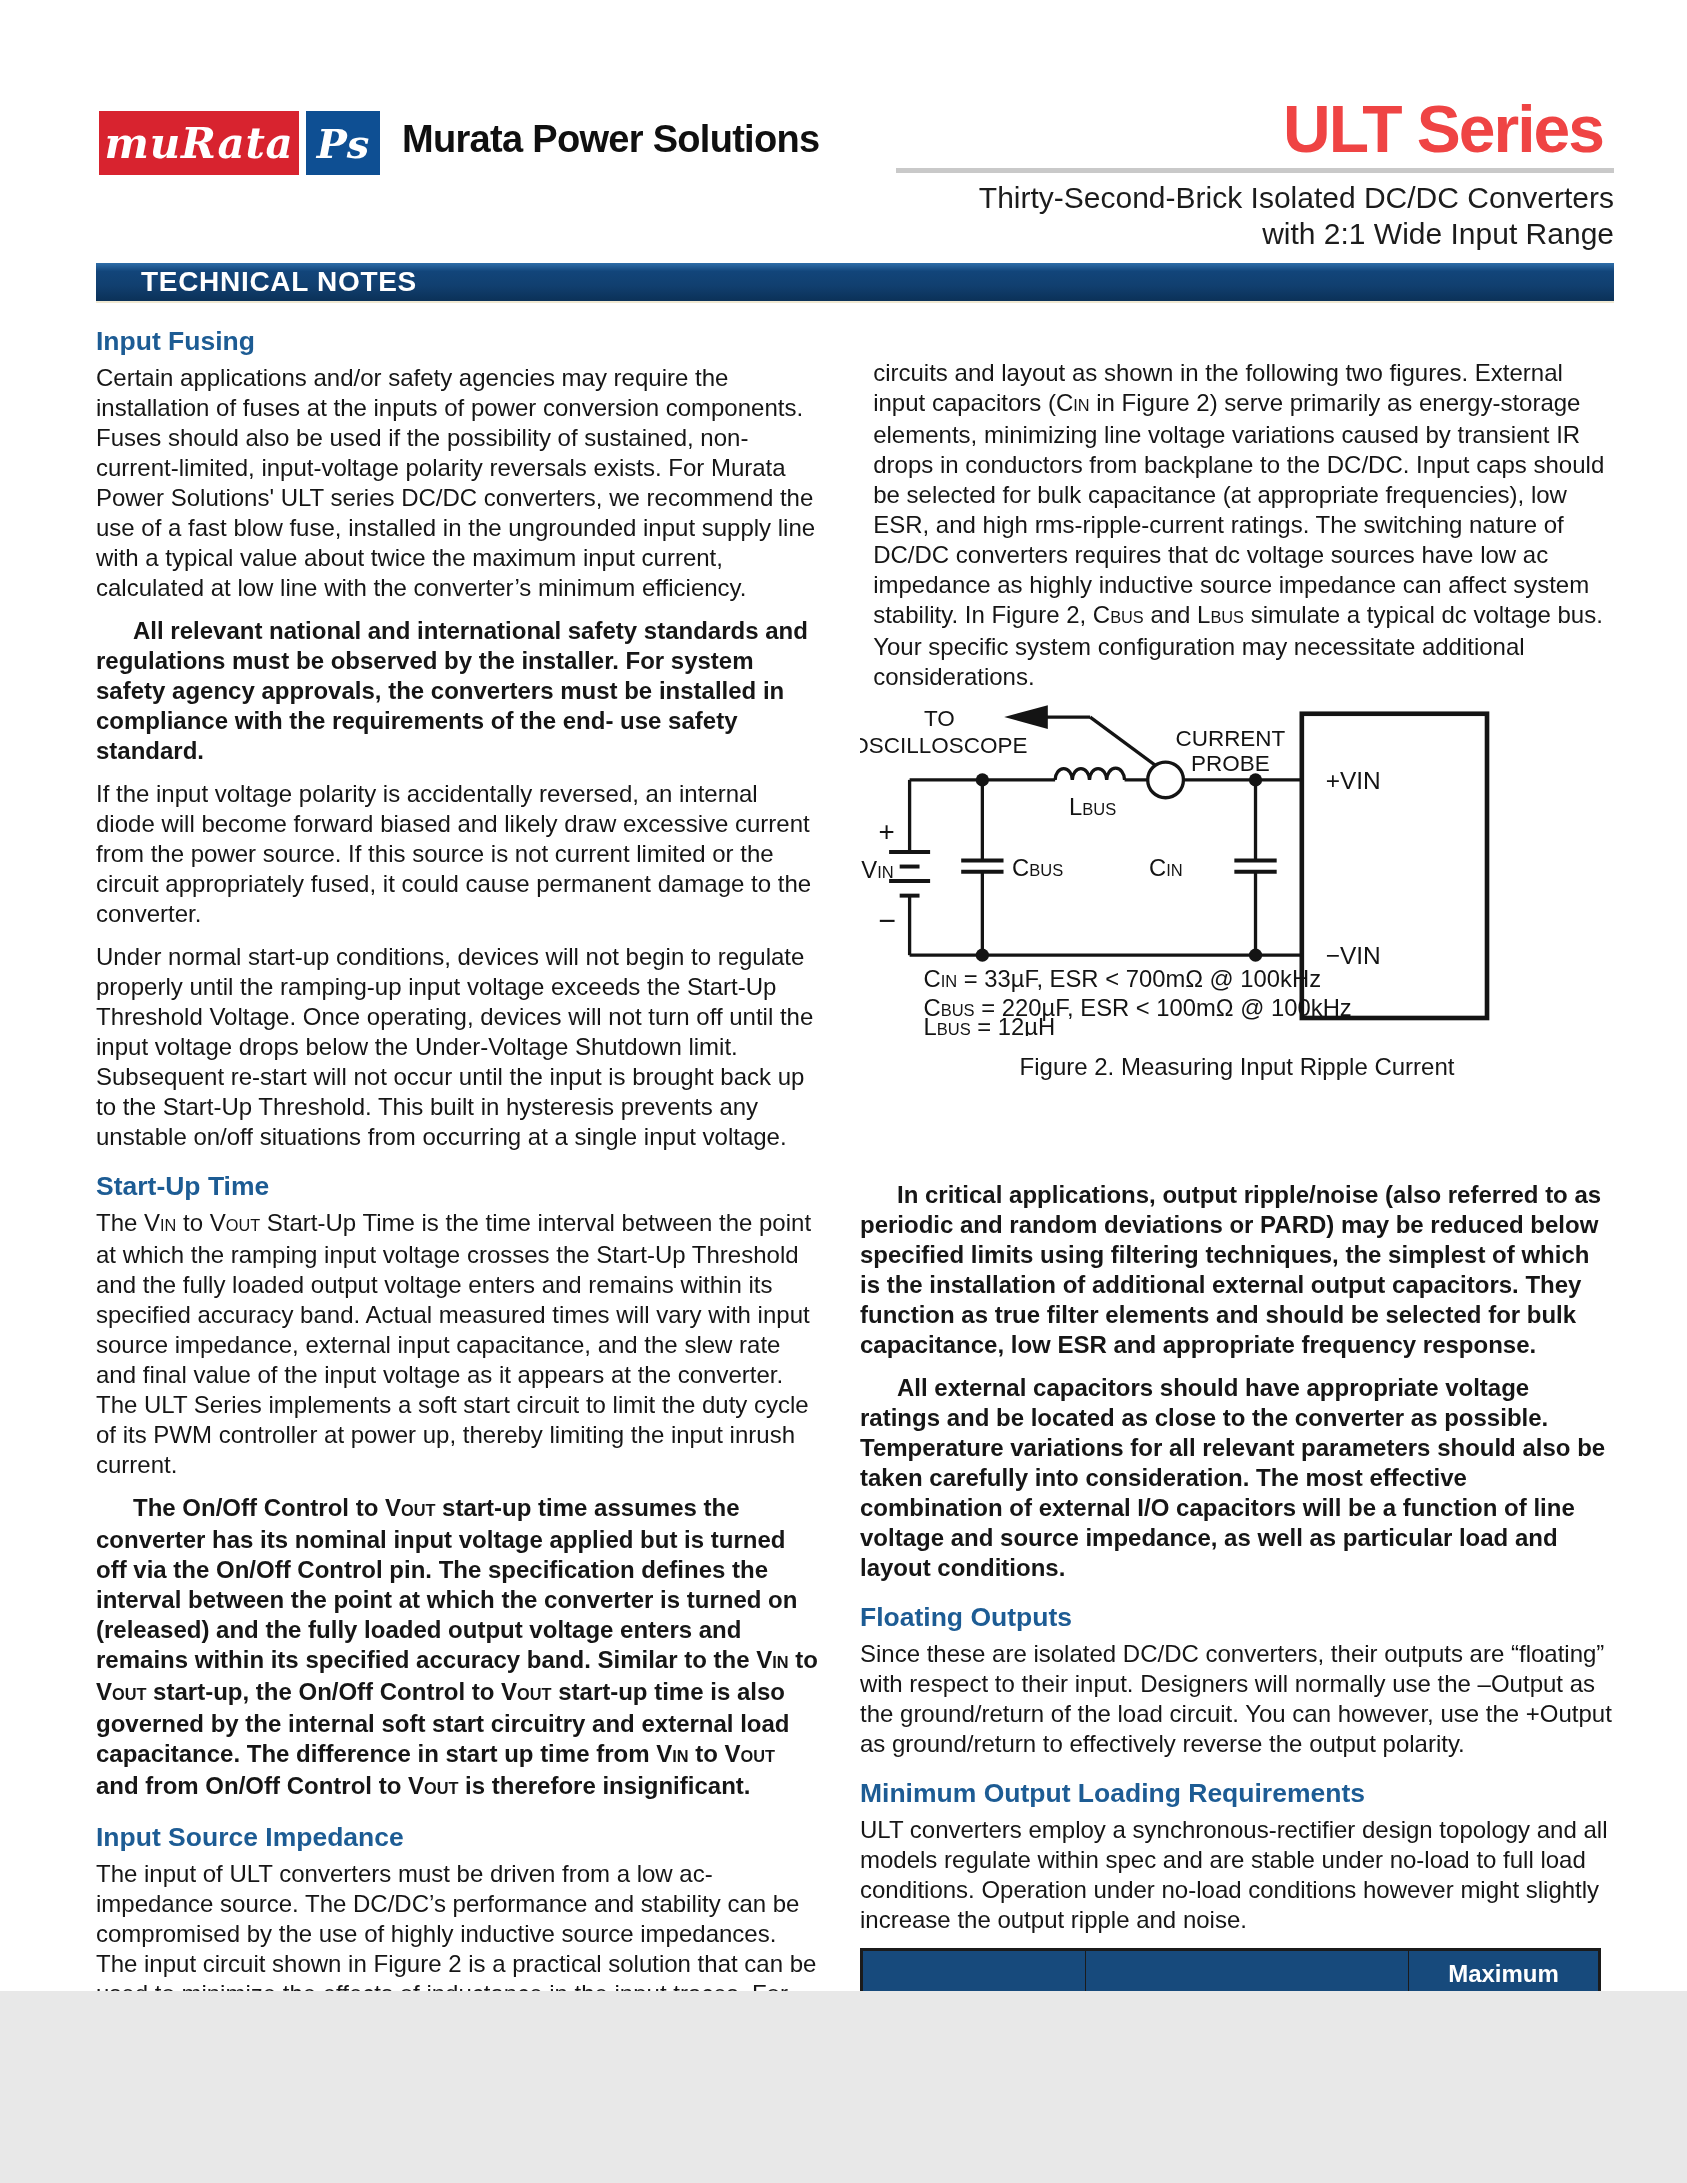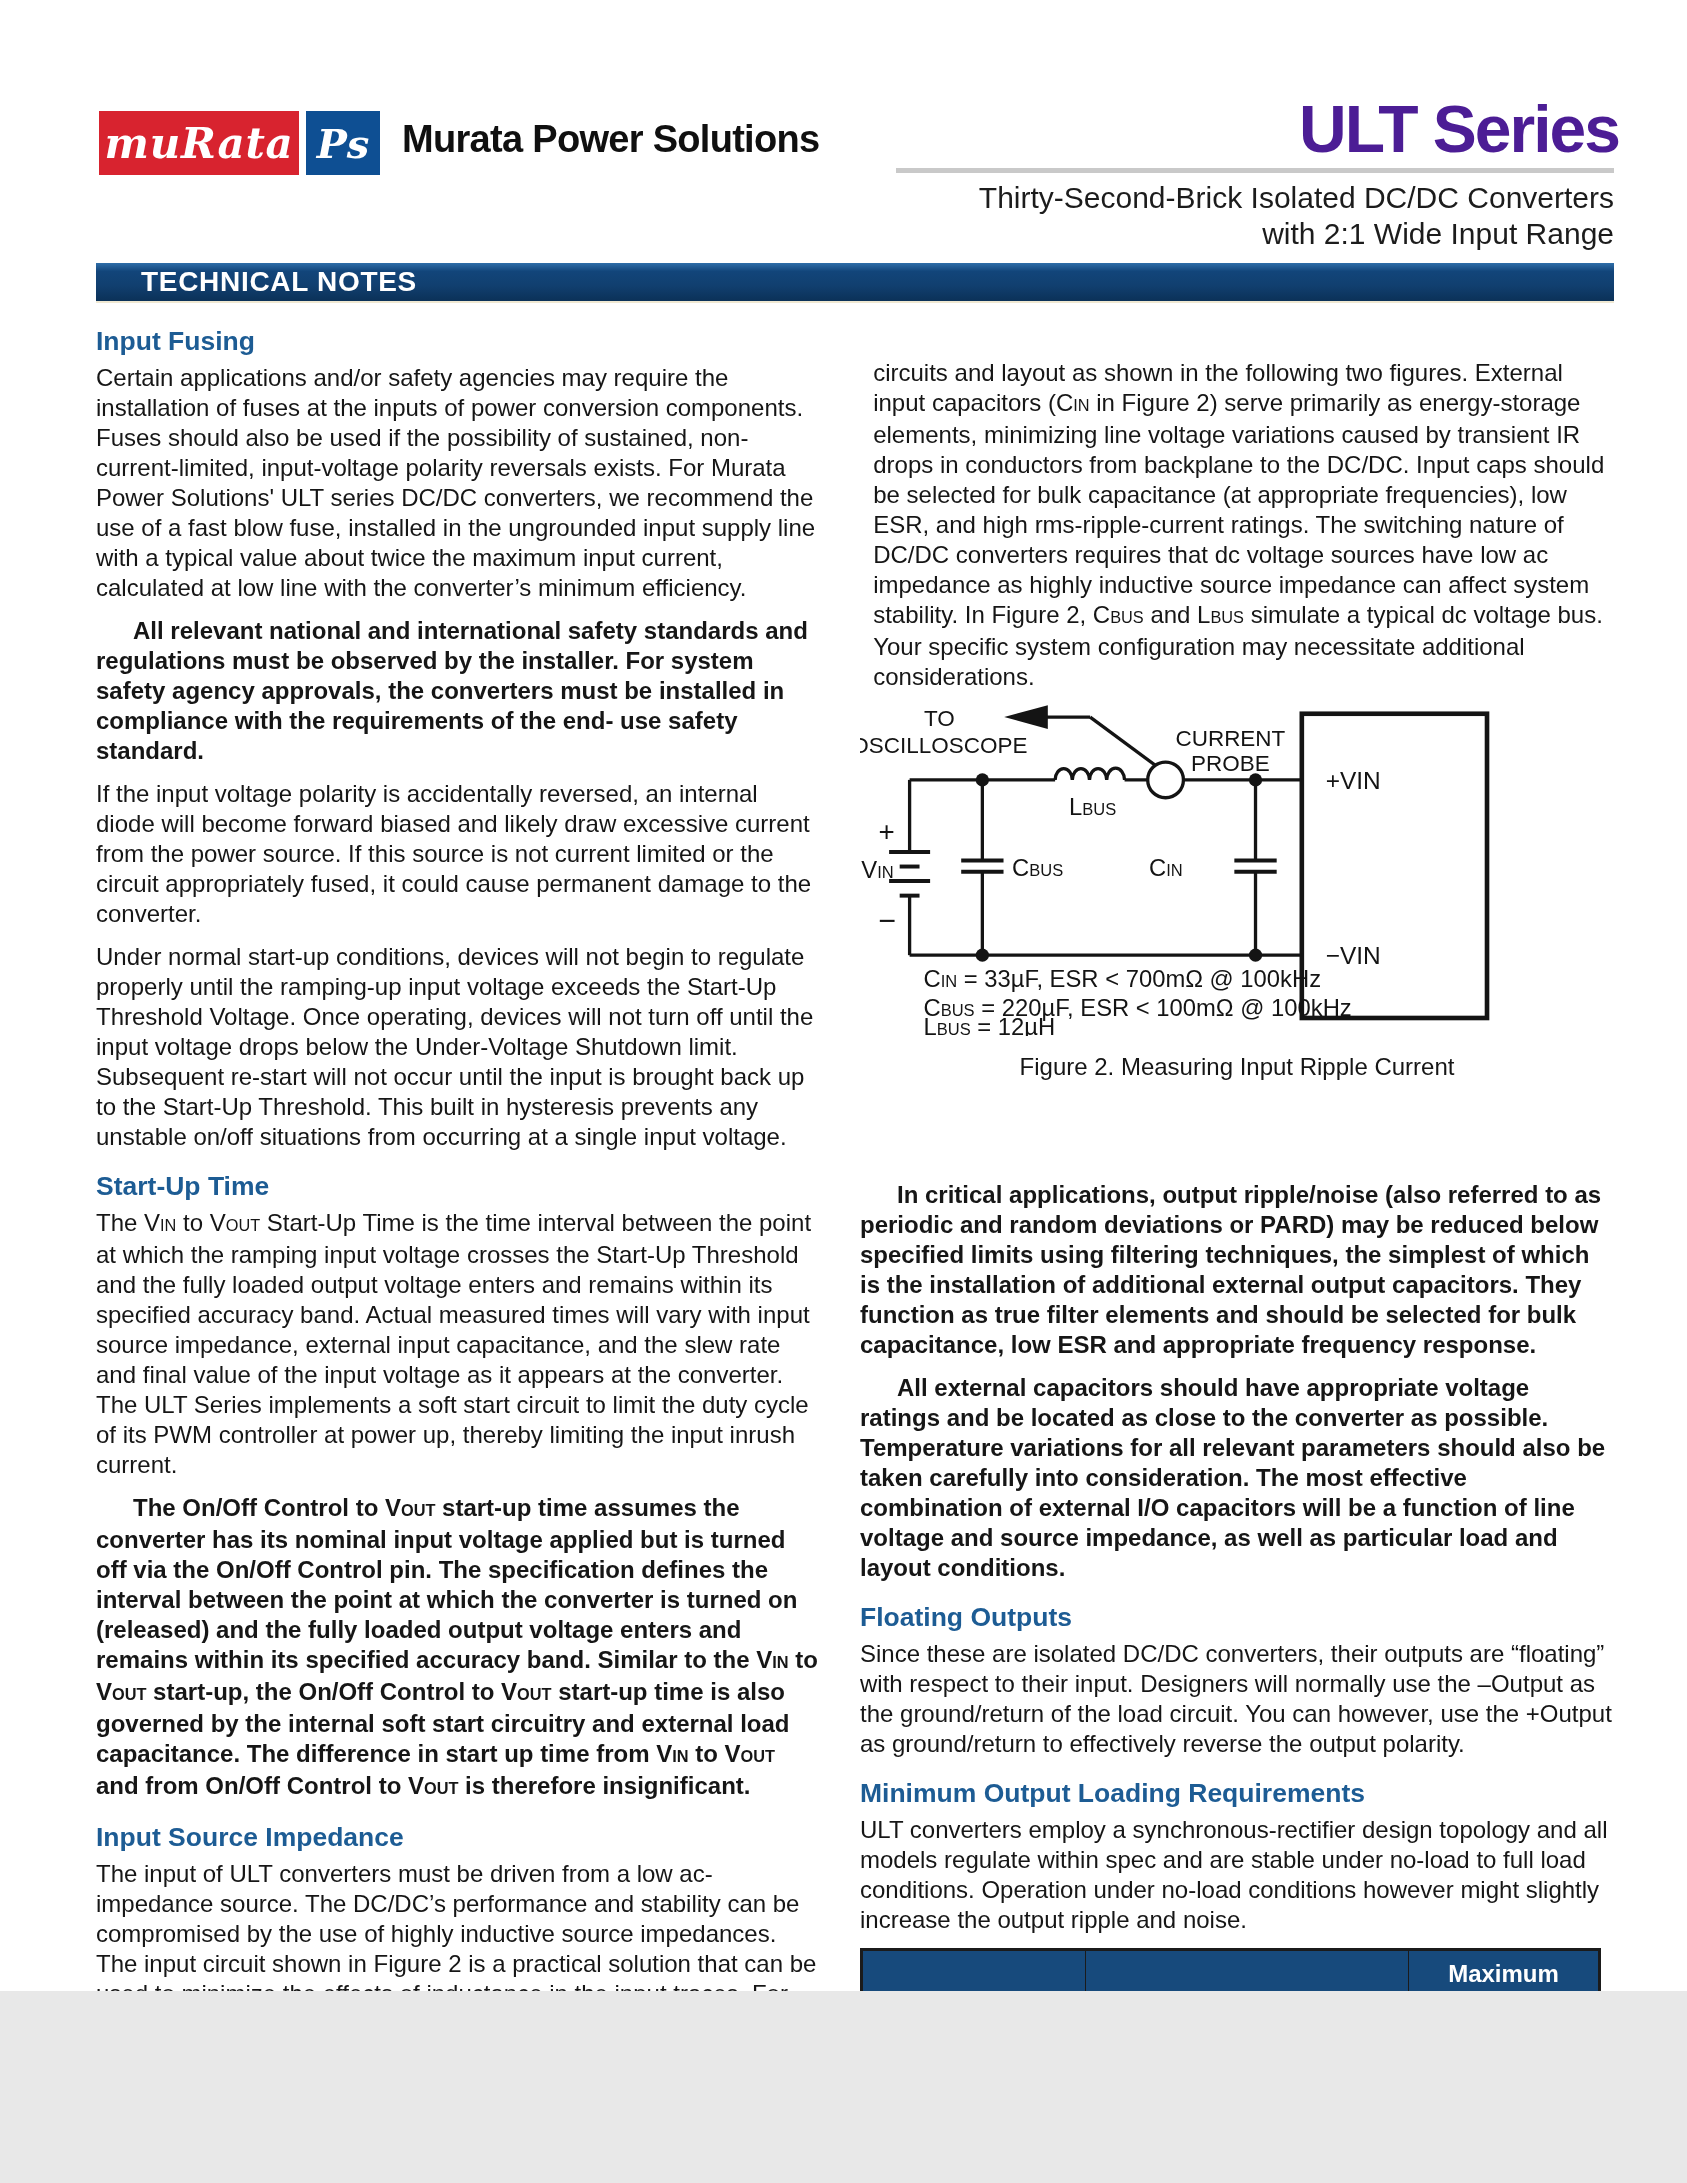--- a/index.html
+++ b/index.html
@@ -6,22 +6,22 @@
   #page{position:relative;width:1687px;height:1991px;background:#ffffff;overflow:hidden;
         font-family:"Liberation Sans", sans-serif;color:#161616;}
   
   .logo-red{position:absolute;left:99px;top:111px;width:200px;height:64px;background:var(--logo-red);
             display:flex;align-items:center;justify-content:center;}
   .logo-red span{color:#fff;font-family:"DejaVu Serif",serif;font-style:italic;font-weight:bold;font-size:42px;letter-spacing:0.7px;}
   .logo-blue{position:absolute;left:306px;top:111px;width:74px;height:64px;background:var(--logo-blue);
              display:flex;align-items:center;justify-content:center;}
   .logo-blue span{color:#fff;font-family:"DejaVu Serif",serif;font-style:italic;font-weight:bold;font-size:40px;}
   .company{position:absolute;left:402px;top:118px;font-size:38px;font-weight:bold;letter-spacing:-0.7px;color:#101010;}
-  .series{position:absolute;right:68px;top:91px;width:794px;text-align:right;font-size:66px;font-weight:bold;
-          letter-spacing:-2px;color:#4c1d95;}
+  .series{position:absolute;right:84px;top:91px;width:794px;text-align:right;font-size:66px;font-weight:bold;
+          letter-spacing:-2px;color:#ef4444;}
   .header-rule{position:absolute;left:896px;top:168px;width:718px;height:4.6px;background:#c9c9c9;}
   .subtitle{position:absolute;right:73px;top:180px;width:926px;text-align:right;font-size:30px;line-height:36px;color:#1c1c1c;}
   
   .banner{position:absolute;left:96px;top:263px;width:1518px;height:38px;
           background:linear-gradient(180deg,#2f6ea9 0%,#12457a 22%,#113f6f 60%,#0b3158 100%);
           border-bottom:2.6px solid #efe8d2;display:flex;align-items:center;}
   .banner span{color:#ffffff;font-size:28px;font-weight:bold;letter-spacing:0.7px;margin-left:45px;}
   
   .col{position:absolute;top:318px;}
   #col-left{left:96px;width:722px;}

